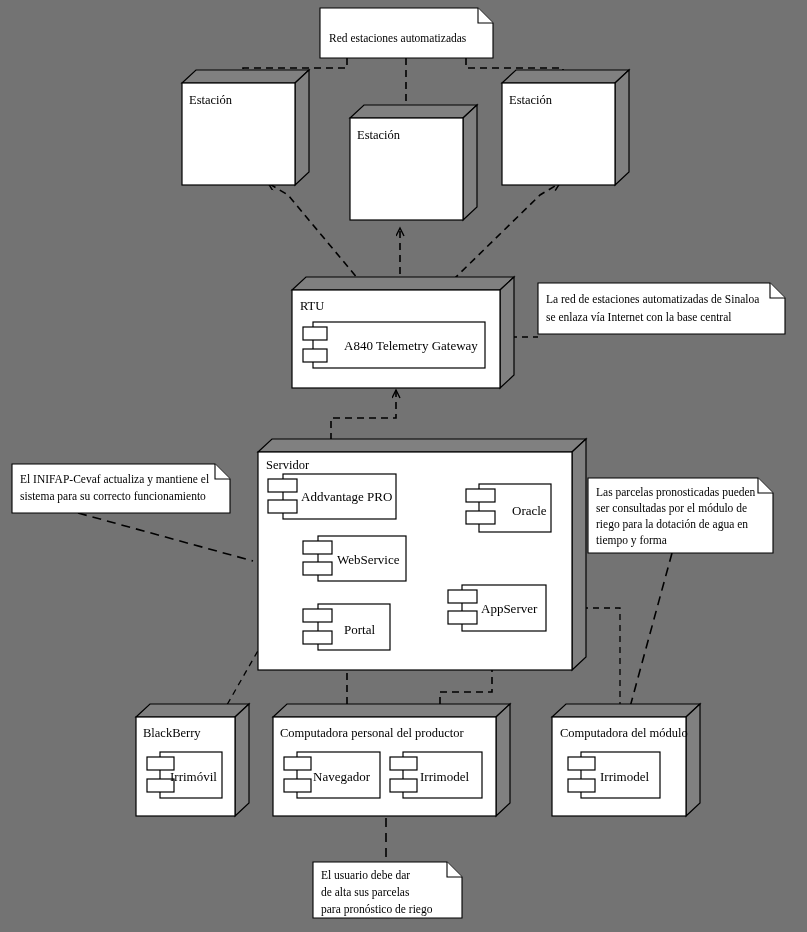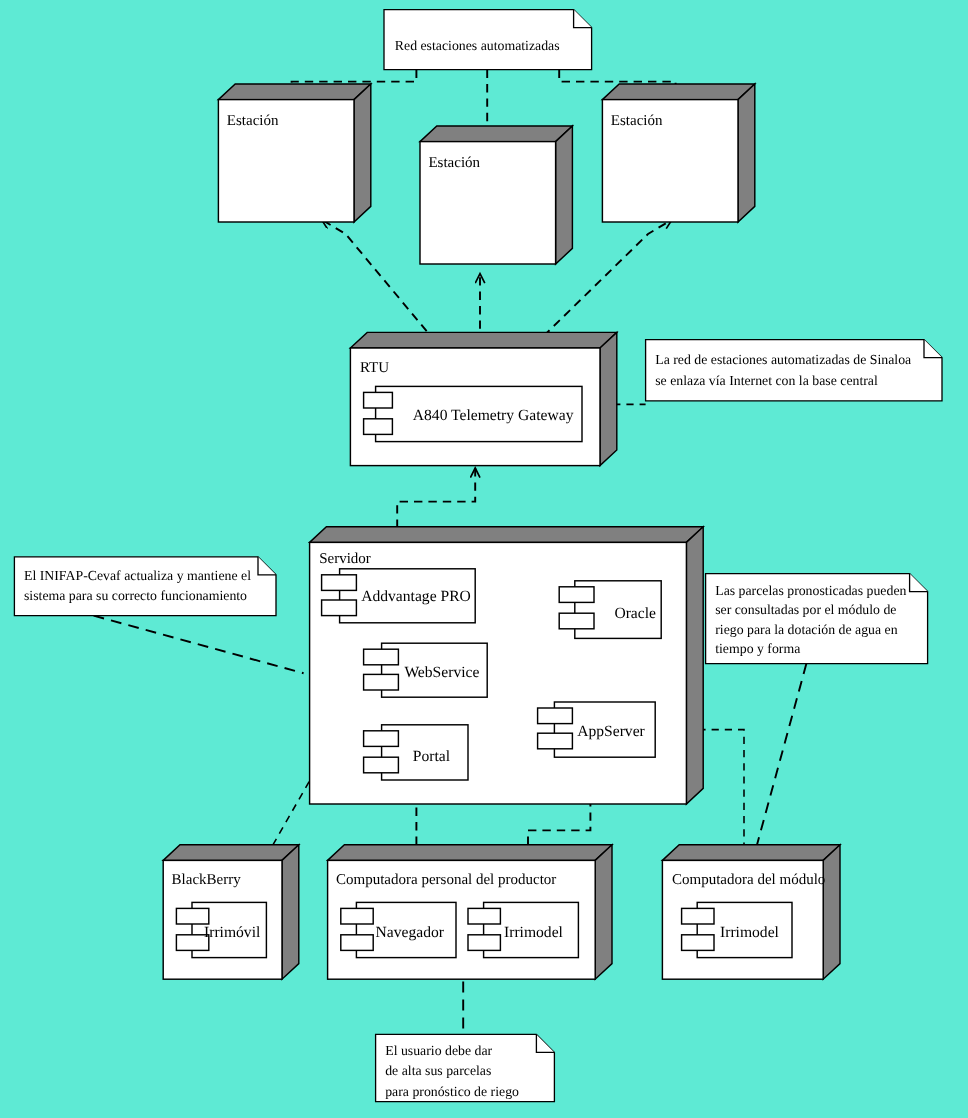--- a/index.html
+++ b/index.html
@@ -1,17 +1,17 @@
 <!DOCTYPE html>
 <html><head>
 <meta charset="utf-8">
 <style>
   html,body{margin:0;padding:0;background:#ffffff;}
   body{font-family:"Liberation Serif", serif;}
-  #canvas-wrap{position:relative;width:807px;height:932px;background:#5eead4;overflow:hidden;}
+  #canvas-wrap{position:relative;width:807px;height:932px;background:#737373;overflow:hidden;}
   svg{display:block;}
   .node-top{fill:#808080;stroke:#000000;stroke-width:1.2;}
   .node-side{fill:#808080;stroke:#000000;stroke-width:1.2;}
   .node-front{fill:#ffffff;stroke:#000000;stroke-width:1.2;}
   .comp-body{fill:#ffffff;stroke:#000000;stroke-width:1.2;}
   .comp-tab{fill:#ffffff;stroke:#000000;stroke-width:1.2;}
   .note-body{fill:#ffffff;stroke:#000000;stroke-width:1.1;}
   .note-fold{fill:#ffffff;stroke:#000000;stroke-width:1.1;}
   .dep{fill:none;stroke:#000000;stroke-width:1.6;stroke-dasharray:7,5;}
   .dep-thin{fill:none;stroke:#000000;stroke-width:1.3;stroke-dasharray:6,5;}

